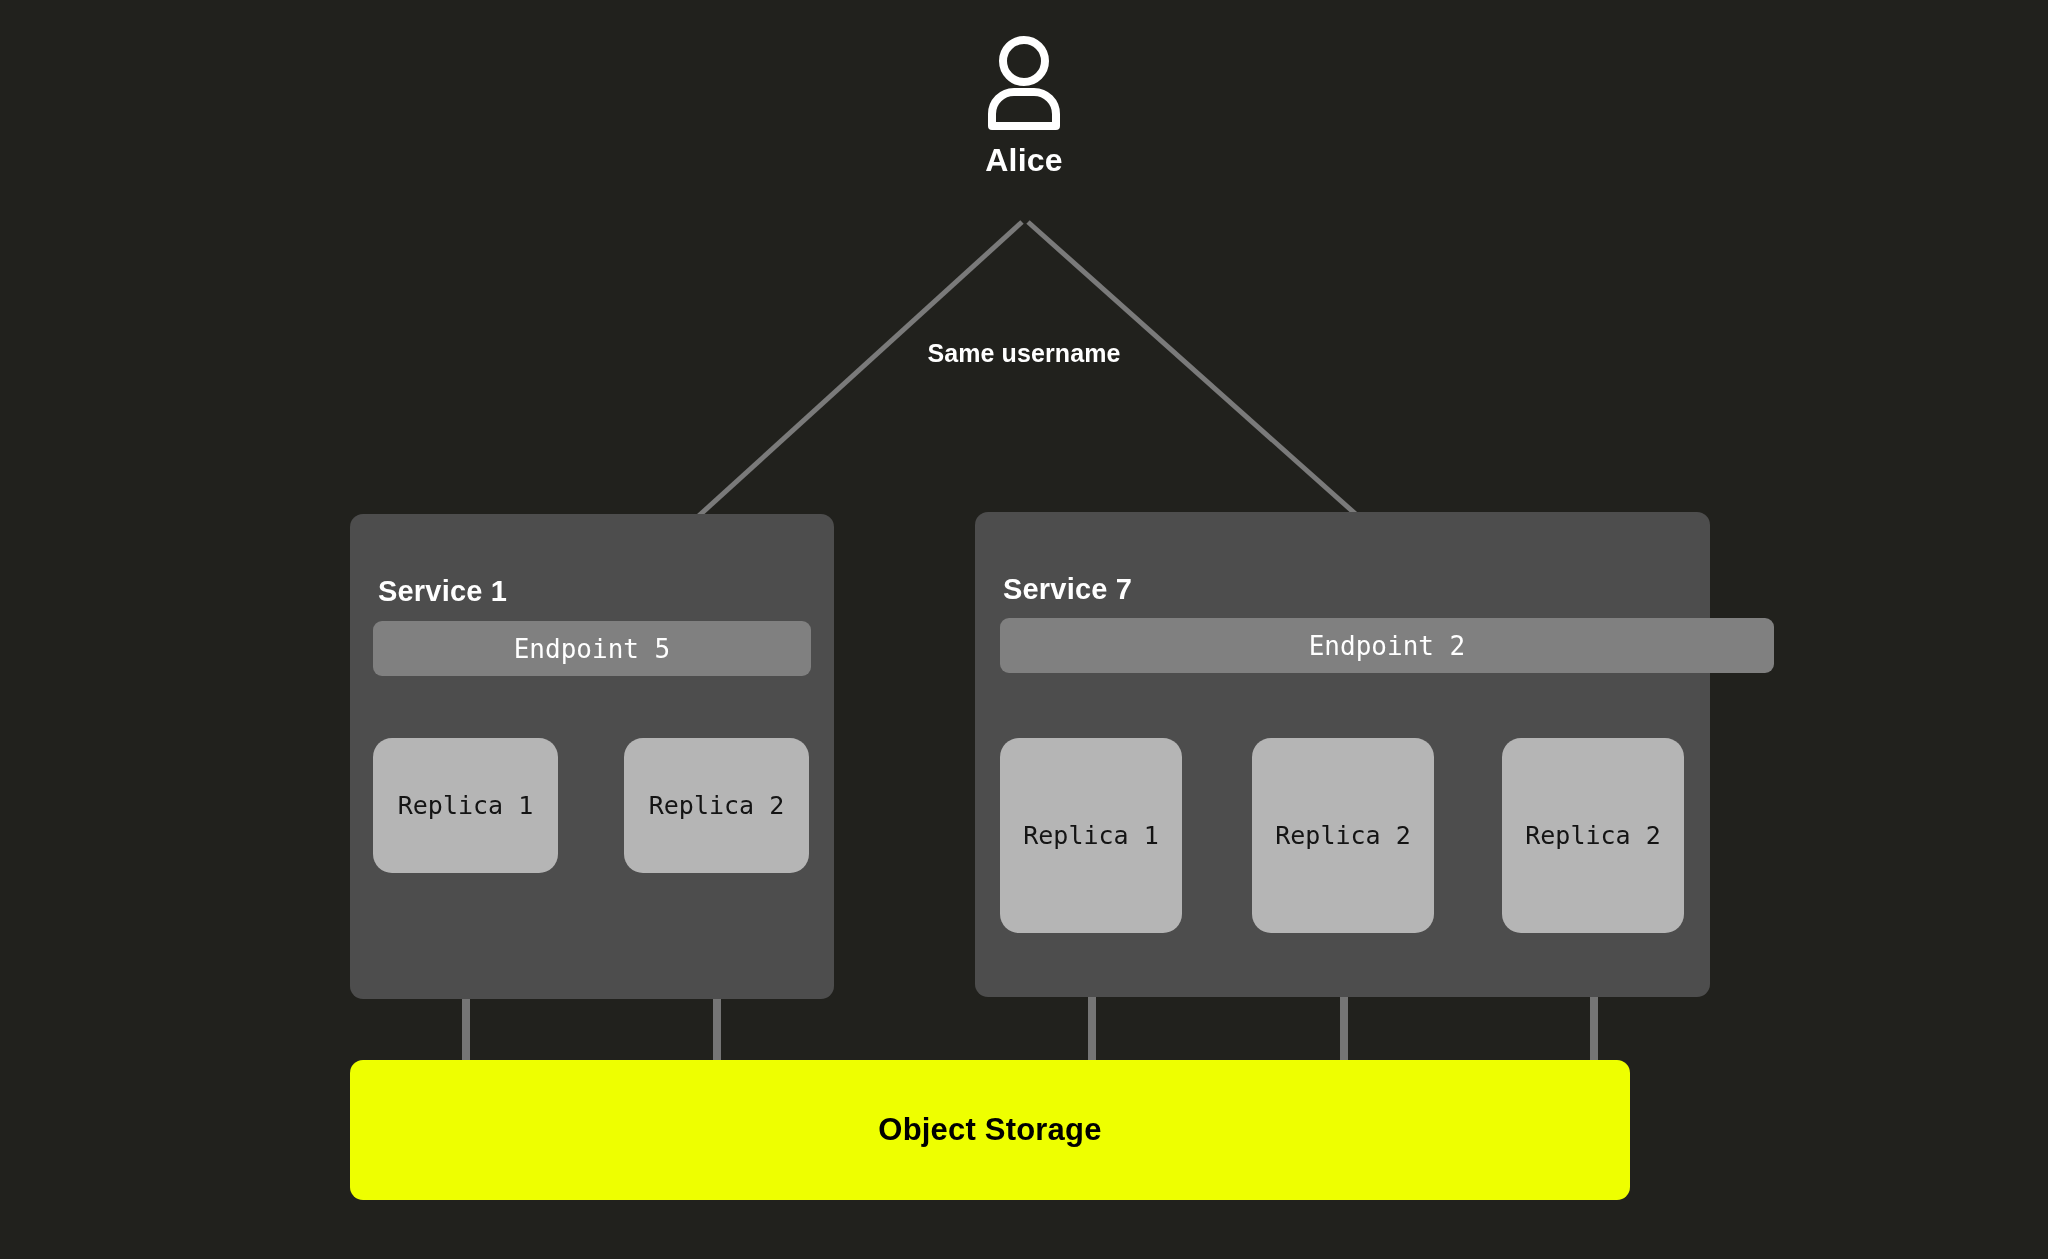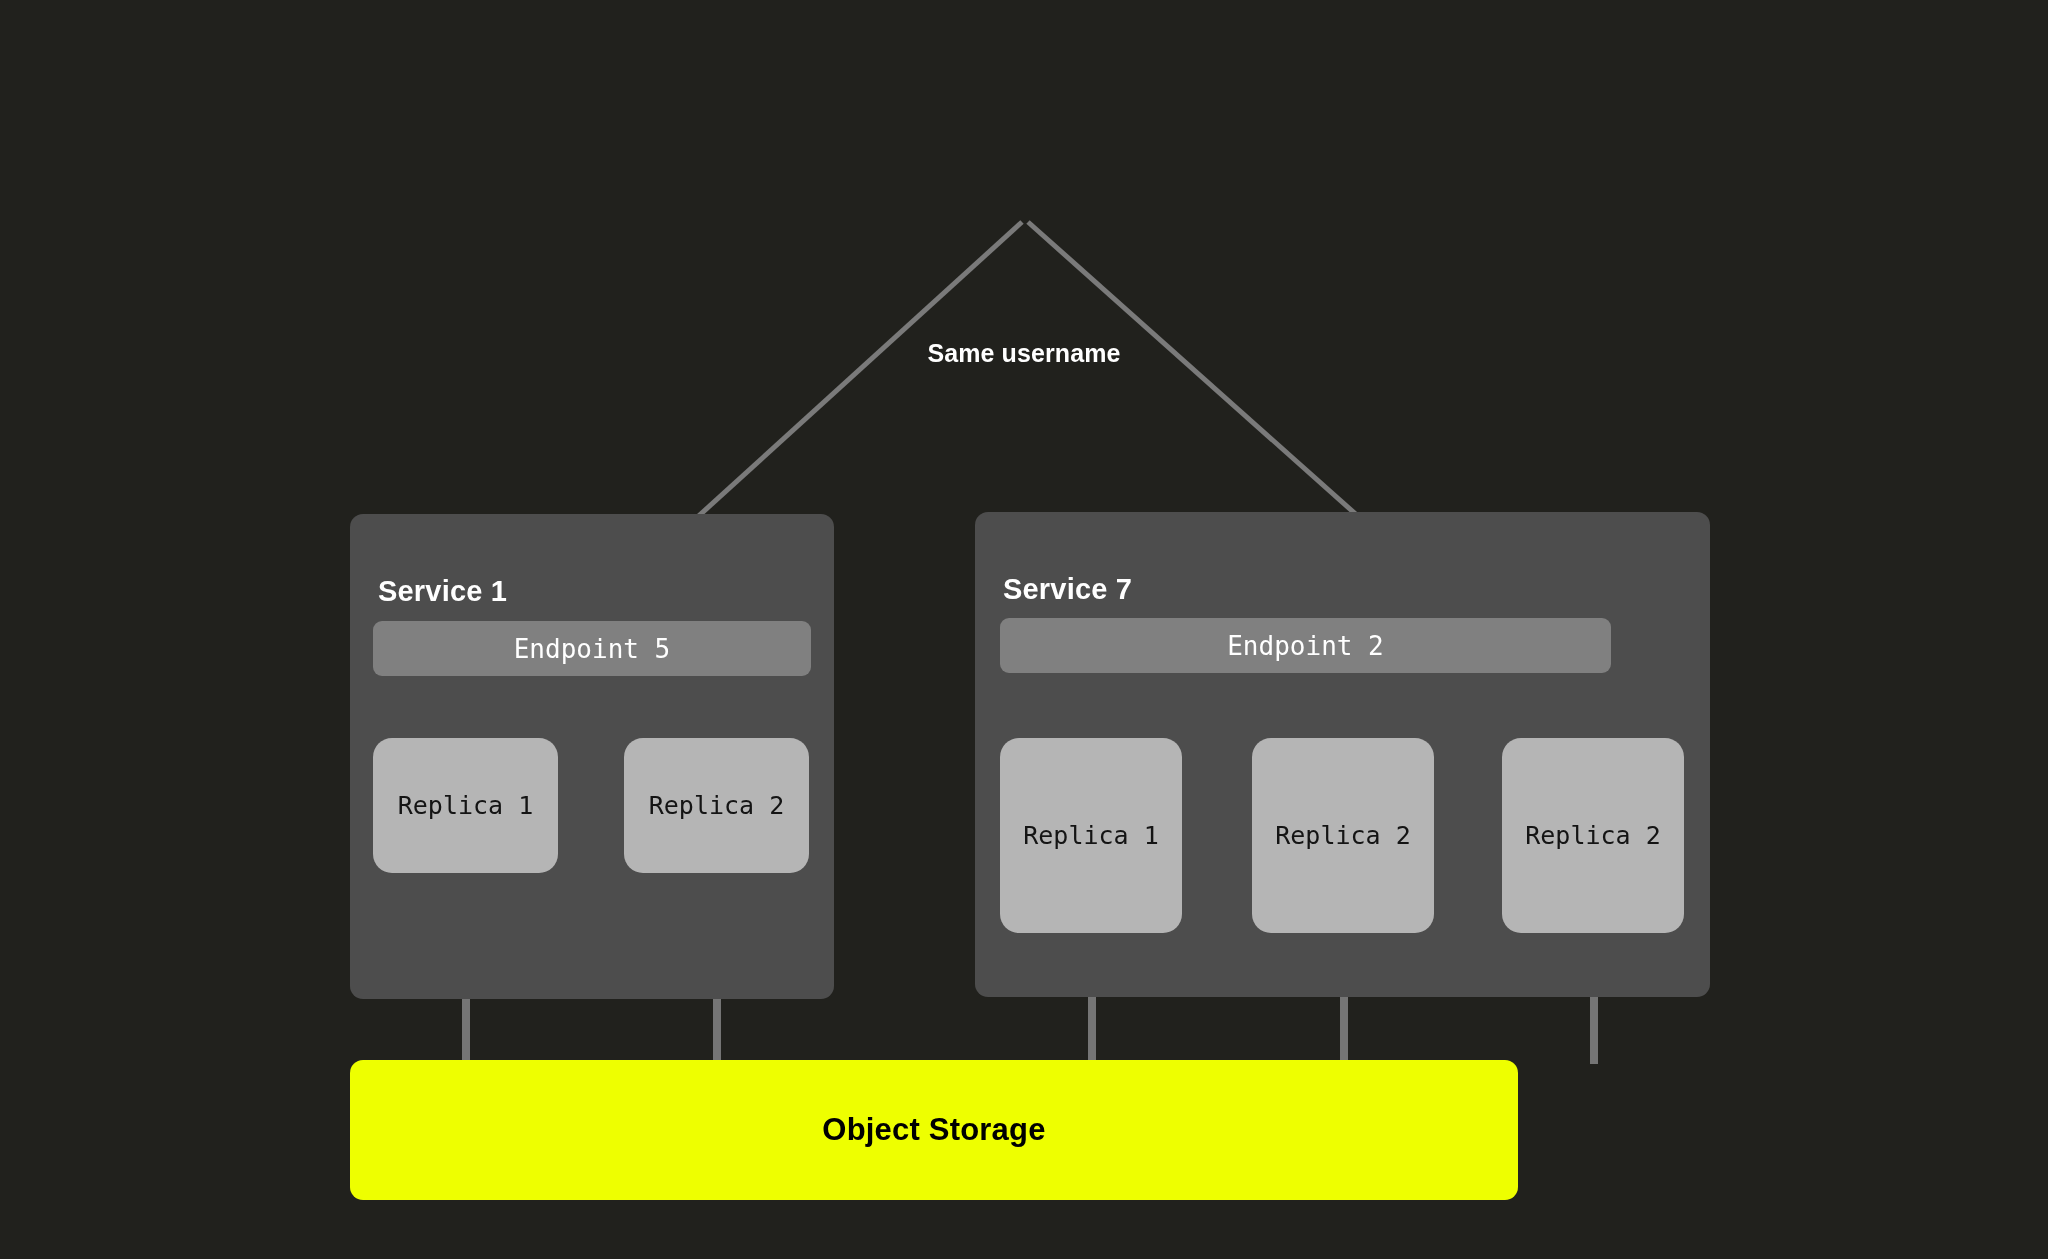--- a/index.html
+++ b/index.html
@@ -90,21 +90,21 @@
     border-radius: 9px;
     display: flex;
     align-items: center;
     justify-content: center;
     color: #ffffff;
     font-family: "DejaVu Sans Mono", monospace;
     font-size: 26px;
     z-index: 3;
   }
   #endpoint-1 { left: 373px; top: 621px; width: 438px; height: 55px; }
-  #endpoint-2 { left: 1000px; top: 618px; width: 611px; height: 55px; }
+  #endpoint-2 { left: 1000px; top: 618px; width: 774px; height: 55px; }
 
   
   .replica {
     position: absolute;
     background: #b5b5b5;
     border-radius: 19px;
     display: flex;
     align-items: center;
     justify-content: center;
     color: #141414;
@@ -116,21 +116,21 @@
   #s1-replica-2 { left: 624px; top: 738px; width: 185px; height: 135px; }
   #s2-replica-1 { left: 1000px; top: 738px; width: 182px; height: 195px; }
   #s2-replica-2 { left: 1252px; top: 738px; width: 182px; height: 195px; }
   #s2-replica-3 { left: 1502px; top: 738px; width: 182px; height: 195px; }
 
   
   #object-storage {
     position: absolute;
     left: 350px;
     top: 1060px;
-    width: 1168px;
+    width: 1280px;
     height: 140px;
     background: #eeff00;
     border-radius: 13px;
     display: flex;
     align-items: center;
     justify-content: center;
     z-index: 3;
   }
   #object-storage .storage-label {
     color: #000000;
@@ -156,20 +156,27 @@
     <line x1="1028" y1="222" x2="1452" y2="600" stroke="#7a7a7a" stroke-width="5" marker-end="url(#arrowhead)"></line>
 
     <line x1="466" y1="672" x2="466" y2="1064" stroke="#757575" stroke-width="8"></line>
     <line x1="717" y1="672" x2="717" y2="1064" stroke="#757575" stroke-width="8"></line>
 
     <line x1="1092" y1="670" x2="1092" y2="1064" stroke="#757575" stroke-width="8"></line>
     <line x1="1344" y1="670" x2="1344" y2="1064" stroke="#757575" stroke-width="8"></line>
     <line x1="1594" y1="670" x2="1594" y2="1064" stroke="#757575" stroke-width="8"></line>
   </svg>
 
+  <div class="actor">
+    <svg class="actor-icon" width="92" height="96" viewBox="0 0 92 96" xmlns="http://www.w3.org/2000/svg">
+      <circle cx="46" cy="27" r="21" fill="none" stroke="#ffffff" stroke-width="8"></circle>
+      <path d="M14,92 L14,80 a22,22 0 0 1 22,-22 l20,0 a22,22 0 0 1 22,22 L78,92 Z" fill="none" stroke="#ffffff" stroke-width="8" stroke-linejoin="round"></path>
+    </svg>
+    <div class="actor-label">Alice</div>
+  </div>
 
   <div class="flow-caption">
     <div>Same username</div>
   </div>
 
   <div class="service" id="service-1">
     <div class="service-title">Service 1</div>
   </div>
   <div class="endpoint" id="endpoint-1">Endpoint 5</div>
   <div class="replica" id="s1-replica-1">Replica 1</div>

